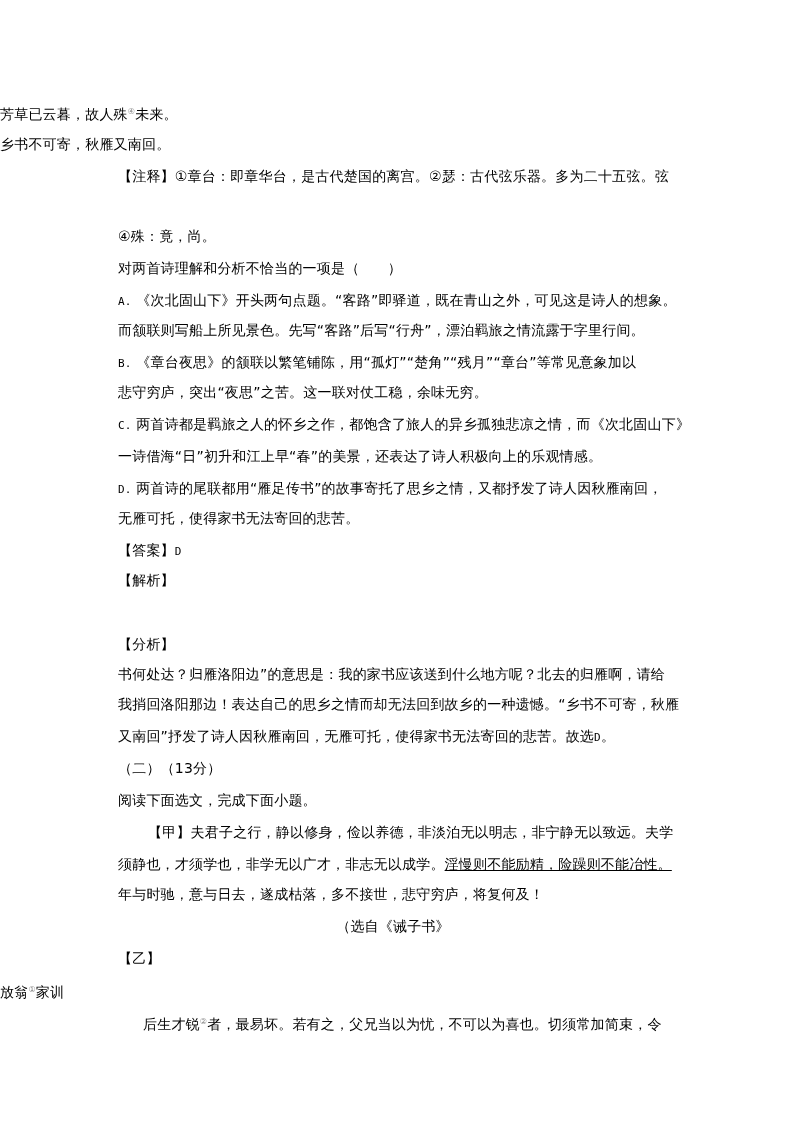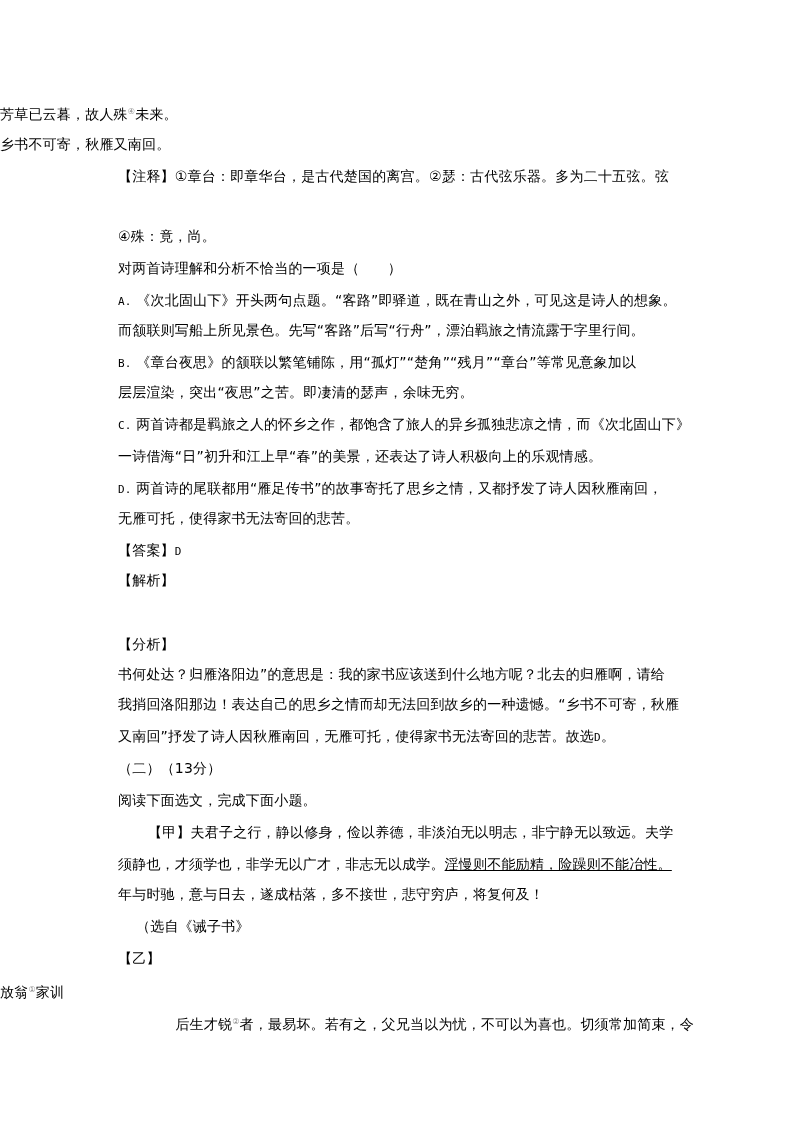--- a/index.html
+++ b/index.html
@@ -1,23 +1,23 @@
 <!DOCTYPE html>
 <html><head>
 <meta charset="utf-8">
 <style>
   html, body { margin: 0; padding: 0; background: #ffffff; }
   body { width: 794px; height: 1123px; position: relative; overflow: hidden;
          font-family: "DejaVu Sans", "Liberation Sans", sans-serif; color: #000; }
   .page { position: absolute; left: 0; top: 0; width: 794px; height: 1123px; }
   .line { position: absolute; left: 118px; width: 560px; font-size: 14px; line-height: 20px; white-space: nowrap; letter-spacing: 0.2px; }
   .center { left: 0; width: 664px; text-align: left; }
-  .right { left: 136px; width: 550px; text-align: left; }
+  .right { left: 118px; width: 550px; text-align: center; }
   .indent { left: 148px; }
-  .indent-sm { left: 134px; text-align: right; }
+  .indent-sm { left: 143px; }
   sup.note { font-size: 8px; color: #888; vertical-align: 5px; }
   .bold { font-weight: normal; }
   .ul { text-decoration: underline; }
   .lat { font-family: "DejaVu Sans Mono", "Liberation Mono", monospace; font-size: 11px; }
 </style>
 </head>
 <body>
 
 <div class="page">
 
@@ -34,21 +34,21 @@
   <div class="line" style="top:258px">对两首诗理解和分析不恰当的一项是（　　）</div>
 
   <div class="line" style="top:290px">
     <span class="lat">A.</span><span> 《次北固山下》开头两句点题。“客路”即驿道，既在青山之外，可见这是诗人的想象。</span>
   </div>
   <div class="line" style="top:320px">而颔联则写船上所见景色。先写“客路”后写“行舟”，漂泊羁旅之情流露于字里行间。</div>
 
   <div class="line" style="top:352px">
     <span class="lat">B.</span><span> 《章台夜思》的颔联以繁笔铺陈，用“孤灯”“楚角”“残月”“章台”等常见意象加以</span>
   </div>
-  <div class="line" style="top:382px">层层渲染，突出“夜思”之苦。即凄清的瑟声，余味无穷。</div>
+  <div class="line" style="top:382px">悲守穷庐，突出“夜思”之苦。这一联对仗工稳，余味无穷。</div>
 
   <div class="line" style="top:414px">
     <span class="lat">C.</span><span> 两首诗都是羁旅之人的怀乡之作，都饱含了旅人的异乡孤独悲凉之情，而《次北固山下》</span>
   </div>
   <div class="line" style="top:446px">一诗借海“日”初升和江上早“春”的美景，还表达了诗人积极向上的乐观情感。</div>
 
   <div class="line" style="top:478px">
     <span class="lat">D.</span><span> 两首诗的尾联都用“雁足传书”的故事寄托了思乡之情，又都抒发了诗人因秋雁南回，</span>
   </div>
   <div class="line" style="top:508px">无雁可托，使得家书无法寄回的悲苦。</div>

